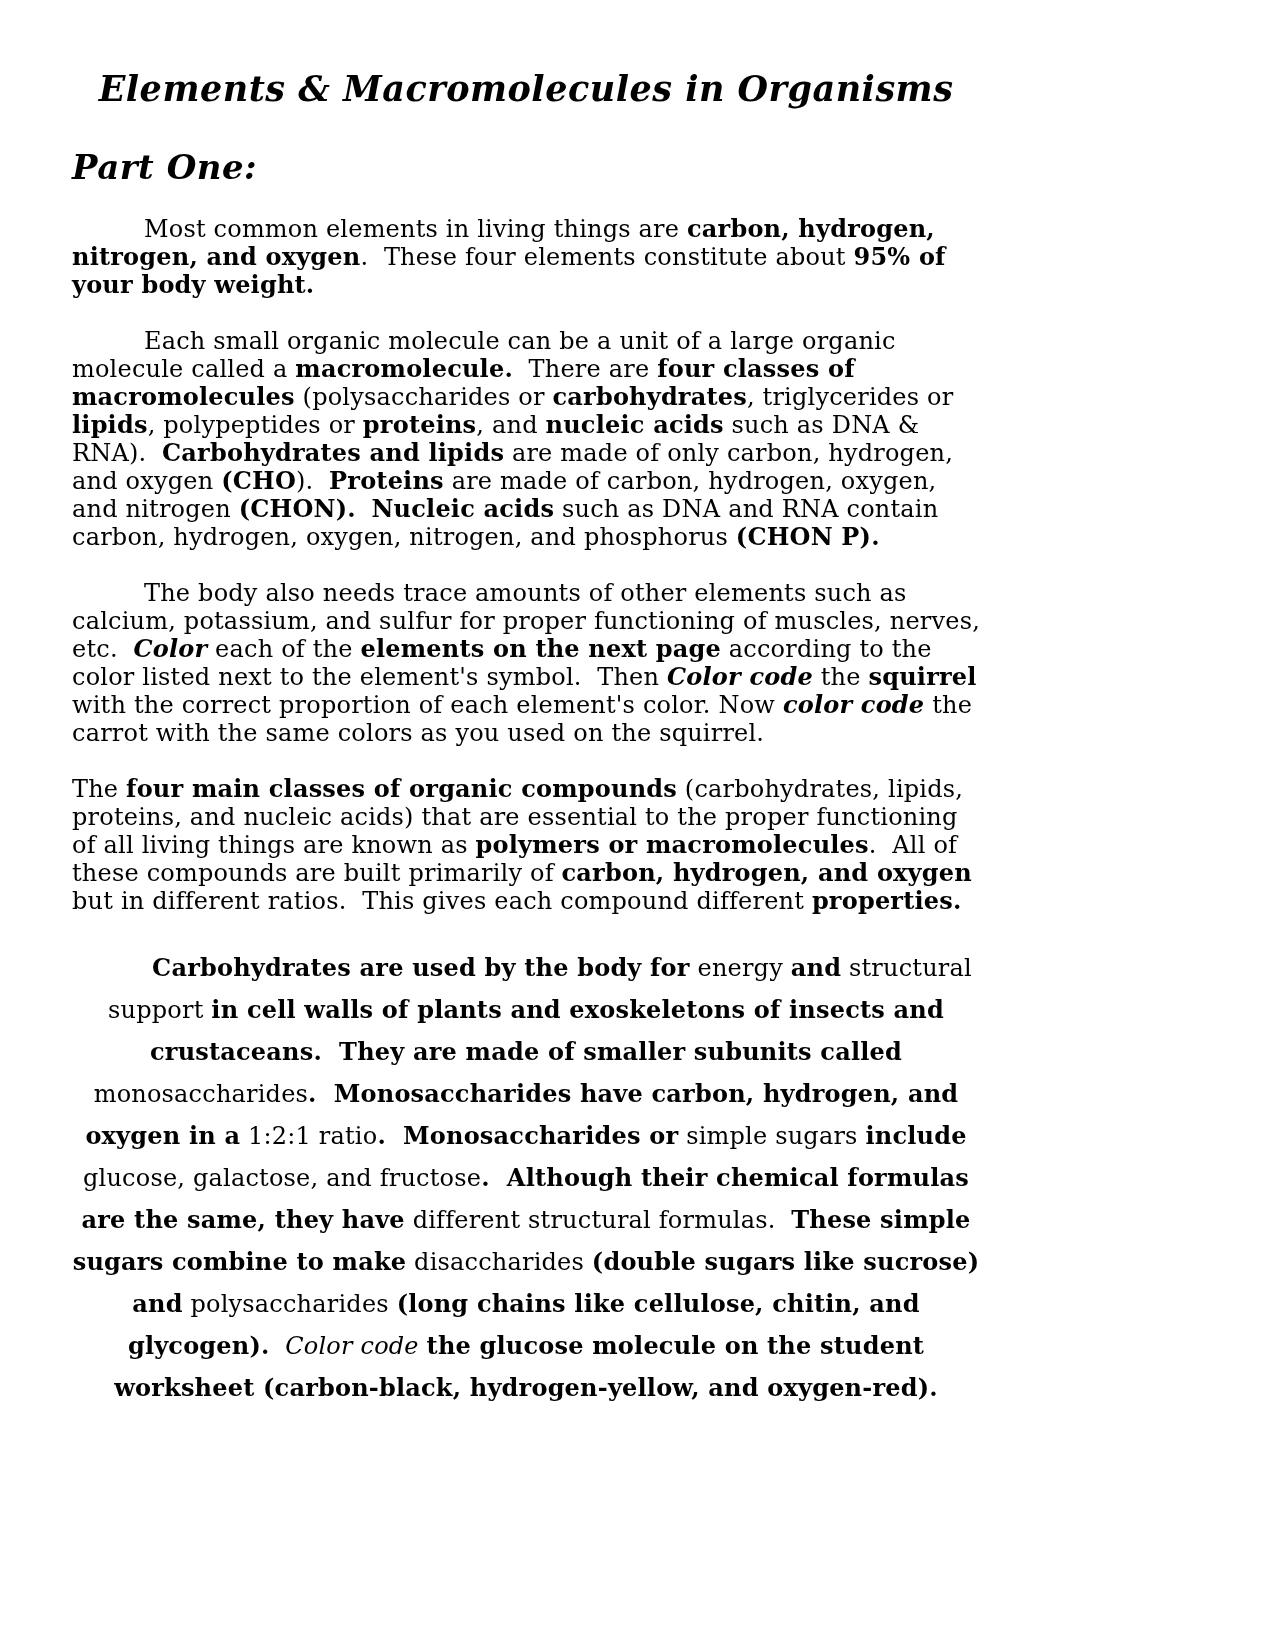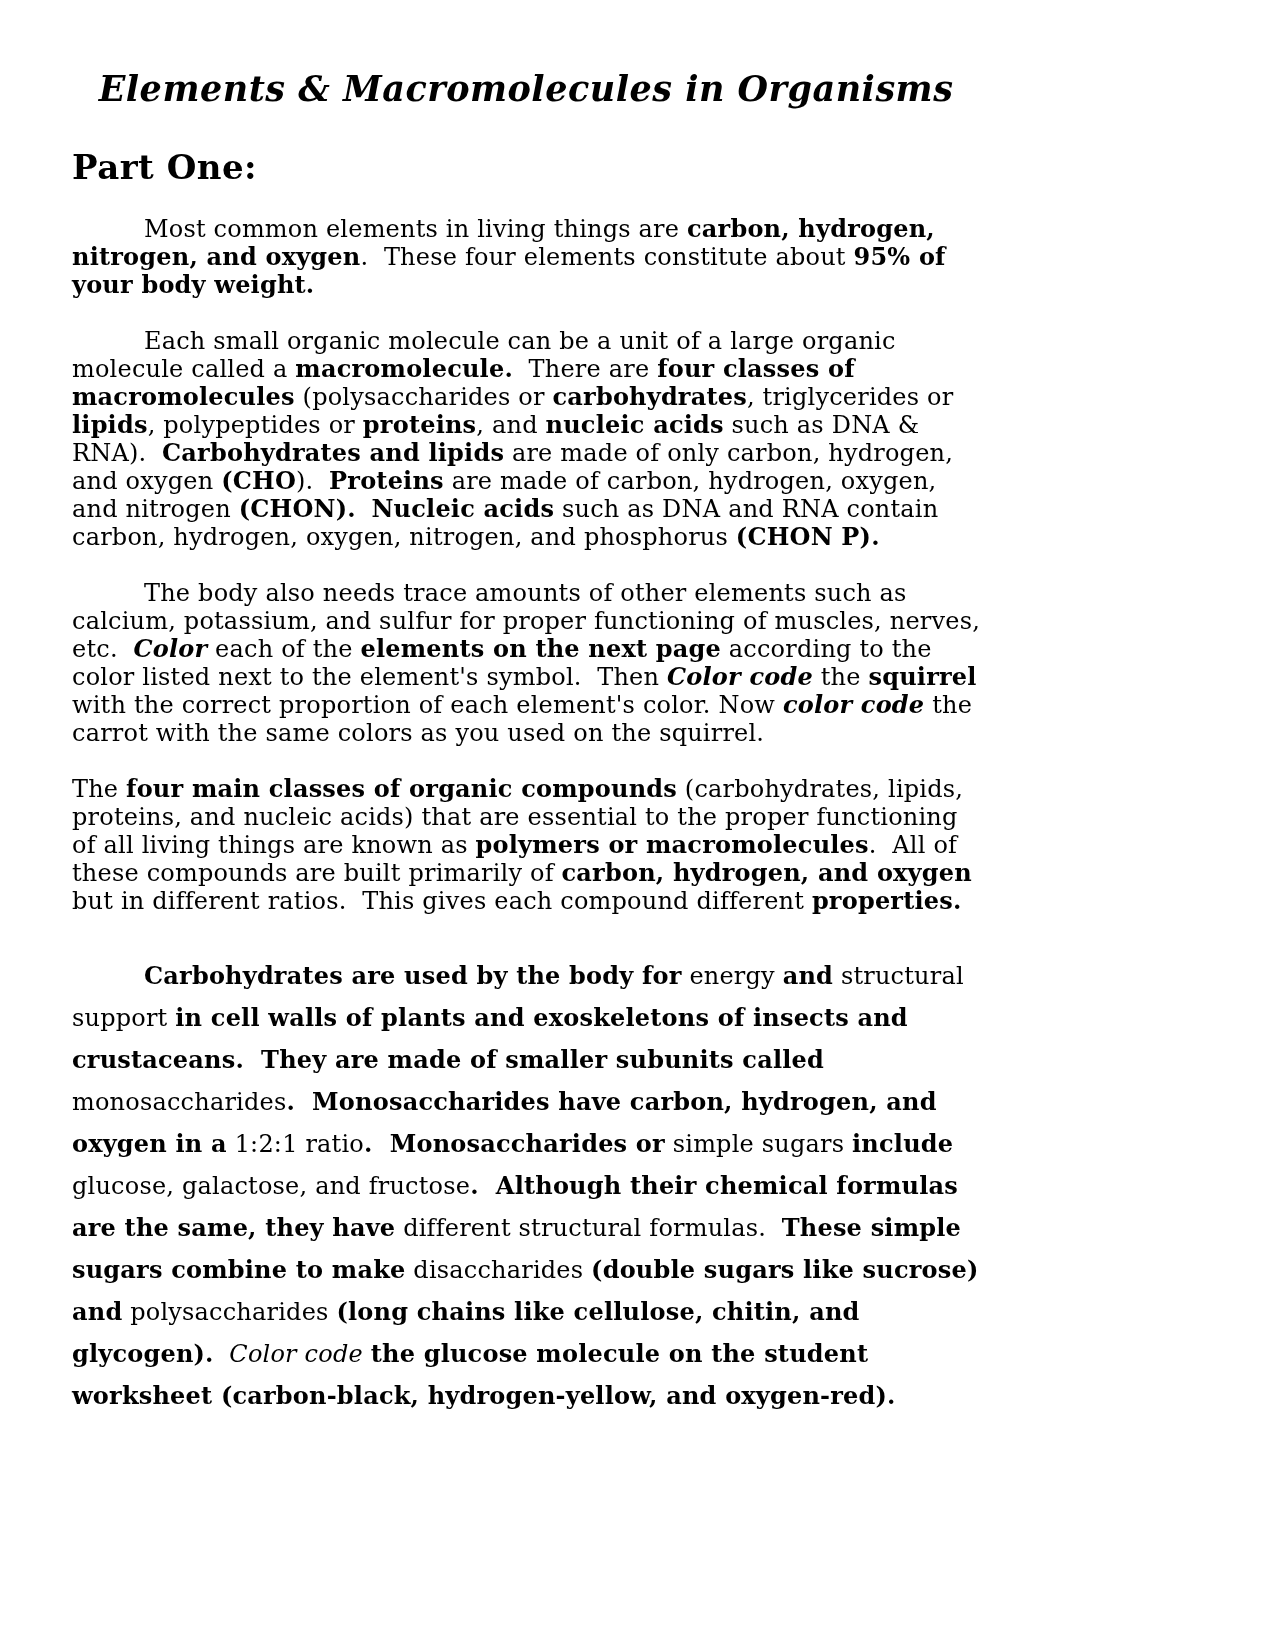--- a/index.html
+++ b/index.html
@@ -27,32 +27,33 @@
   .subtitle {
     font-size: 34px;
     font-weight: bold;
     font-style: italic;
     text-align: center;
     margin-top: 34px;
   }
   .heading {
     font-size: 34px;
     font-weight: bold;
+    font-style: italic;
     margin-top: 38px;
     letter-spacing: 0.5px;
   }
   p.para {
     font-size: 24px;
     line-height: 28px;
     letter-spacing: 0.2px;
     margin-top: 28px;
     text-align: left;
   }
   p.indent { text-indent: 72px; }
-  p.loose { line-height: 41px; margin-top: 40px; }
+  p.loose { line-height: 41px; margin-top: 32px; text-align: center; }
 </style>
 </head>
 <body>
 
 <div class="page">
 
   <h1 class="title">Elements &amp; Macromolecules in Organisms</h1>
 
 
   <h3 class="heading">Part One:</h3>

